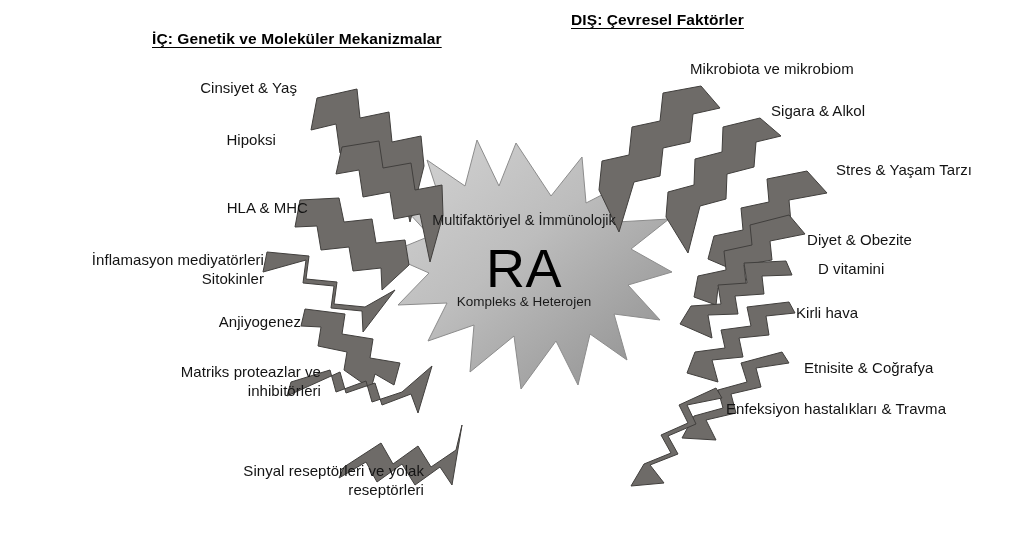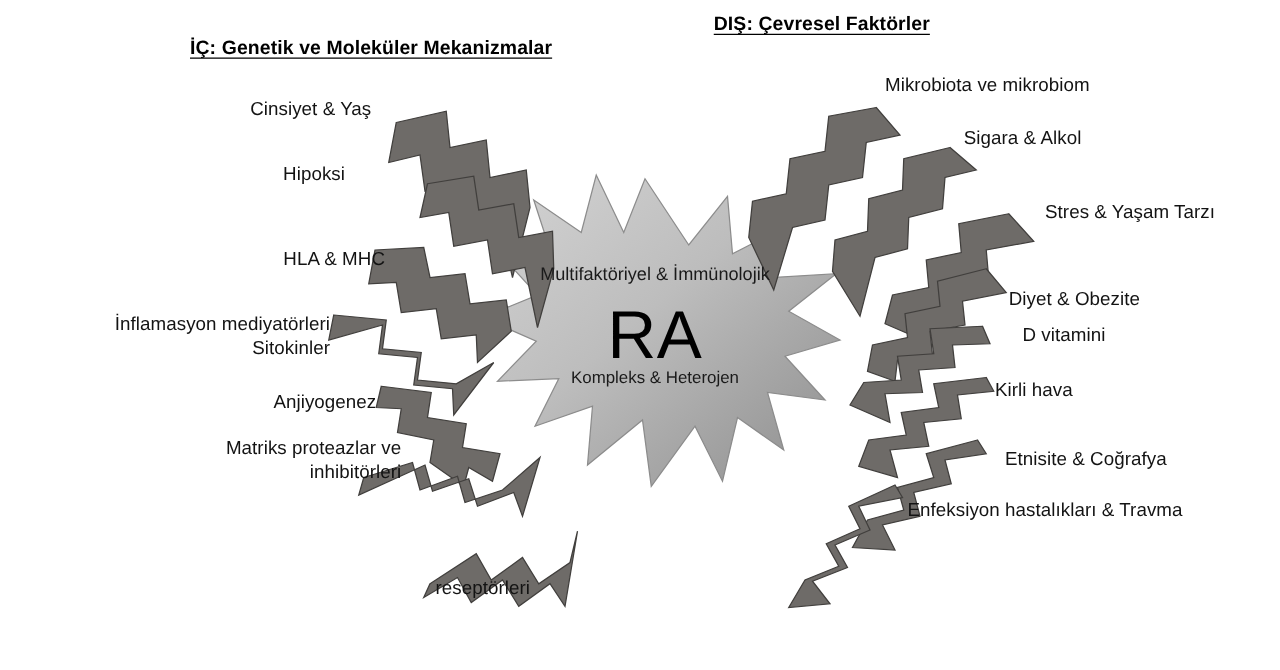--- a/index.html
+++ b/index.html
@@ -196,30 +196,31 @@
 
   <div class="factor-label right-aligned" style="right:760px; top:250px;">
     <span>İnflamasyon mediyatörleri</span>
     <span class="ln2">Sitokinler</span>
   </div>
 
   <div class="factor-label right-aligned" style="right:723px; top:312px;">
     <span>Anjiyogenez</span>
   </div>
 
-  <div class="factor-label right-aligned" style="right:703px; top:349px;">
+  <div class="factor-label right-aligned" style="right:703px; top:362px;">
     <span>Matriks proteazlar ve</span>
     <span class="ln2">inhibitörleri</span>
   </div>
 
   <div class="factor-label right-aligned" style="right:600px; top:461px;">
+    <span>Sinyal reseptörleri ve yolak</span>
     <span class="ln2">reseptörleri</span>
   </div>
 
-  <div class="factor-label left-aligned" style="left:708px; top:59px;text-align:center;">
+  <div class="factor-label left-aligned" style="left:690px; top:59px;text-align:center;">
     <span>Mikrobiota ve mikrobiom</span>
   </div>
 
   <div class="factor-label left-aligned" style="left:771px; top:101px;">
     <span>Sigara &amp; Alkol</span>
   </div>
 
   <div class="factor-label left-aligned" style="left:836px; top:160px;">
     <span>Stres &amp; Yaşam Tarzı</span>
   </div>

